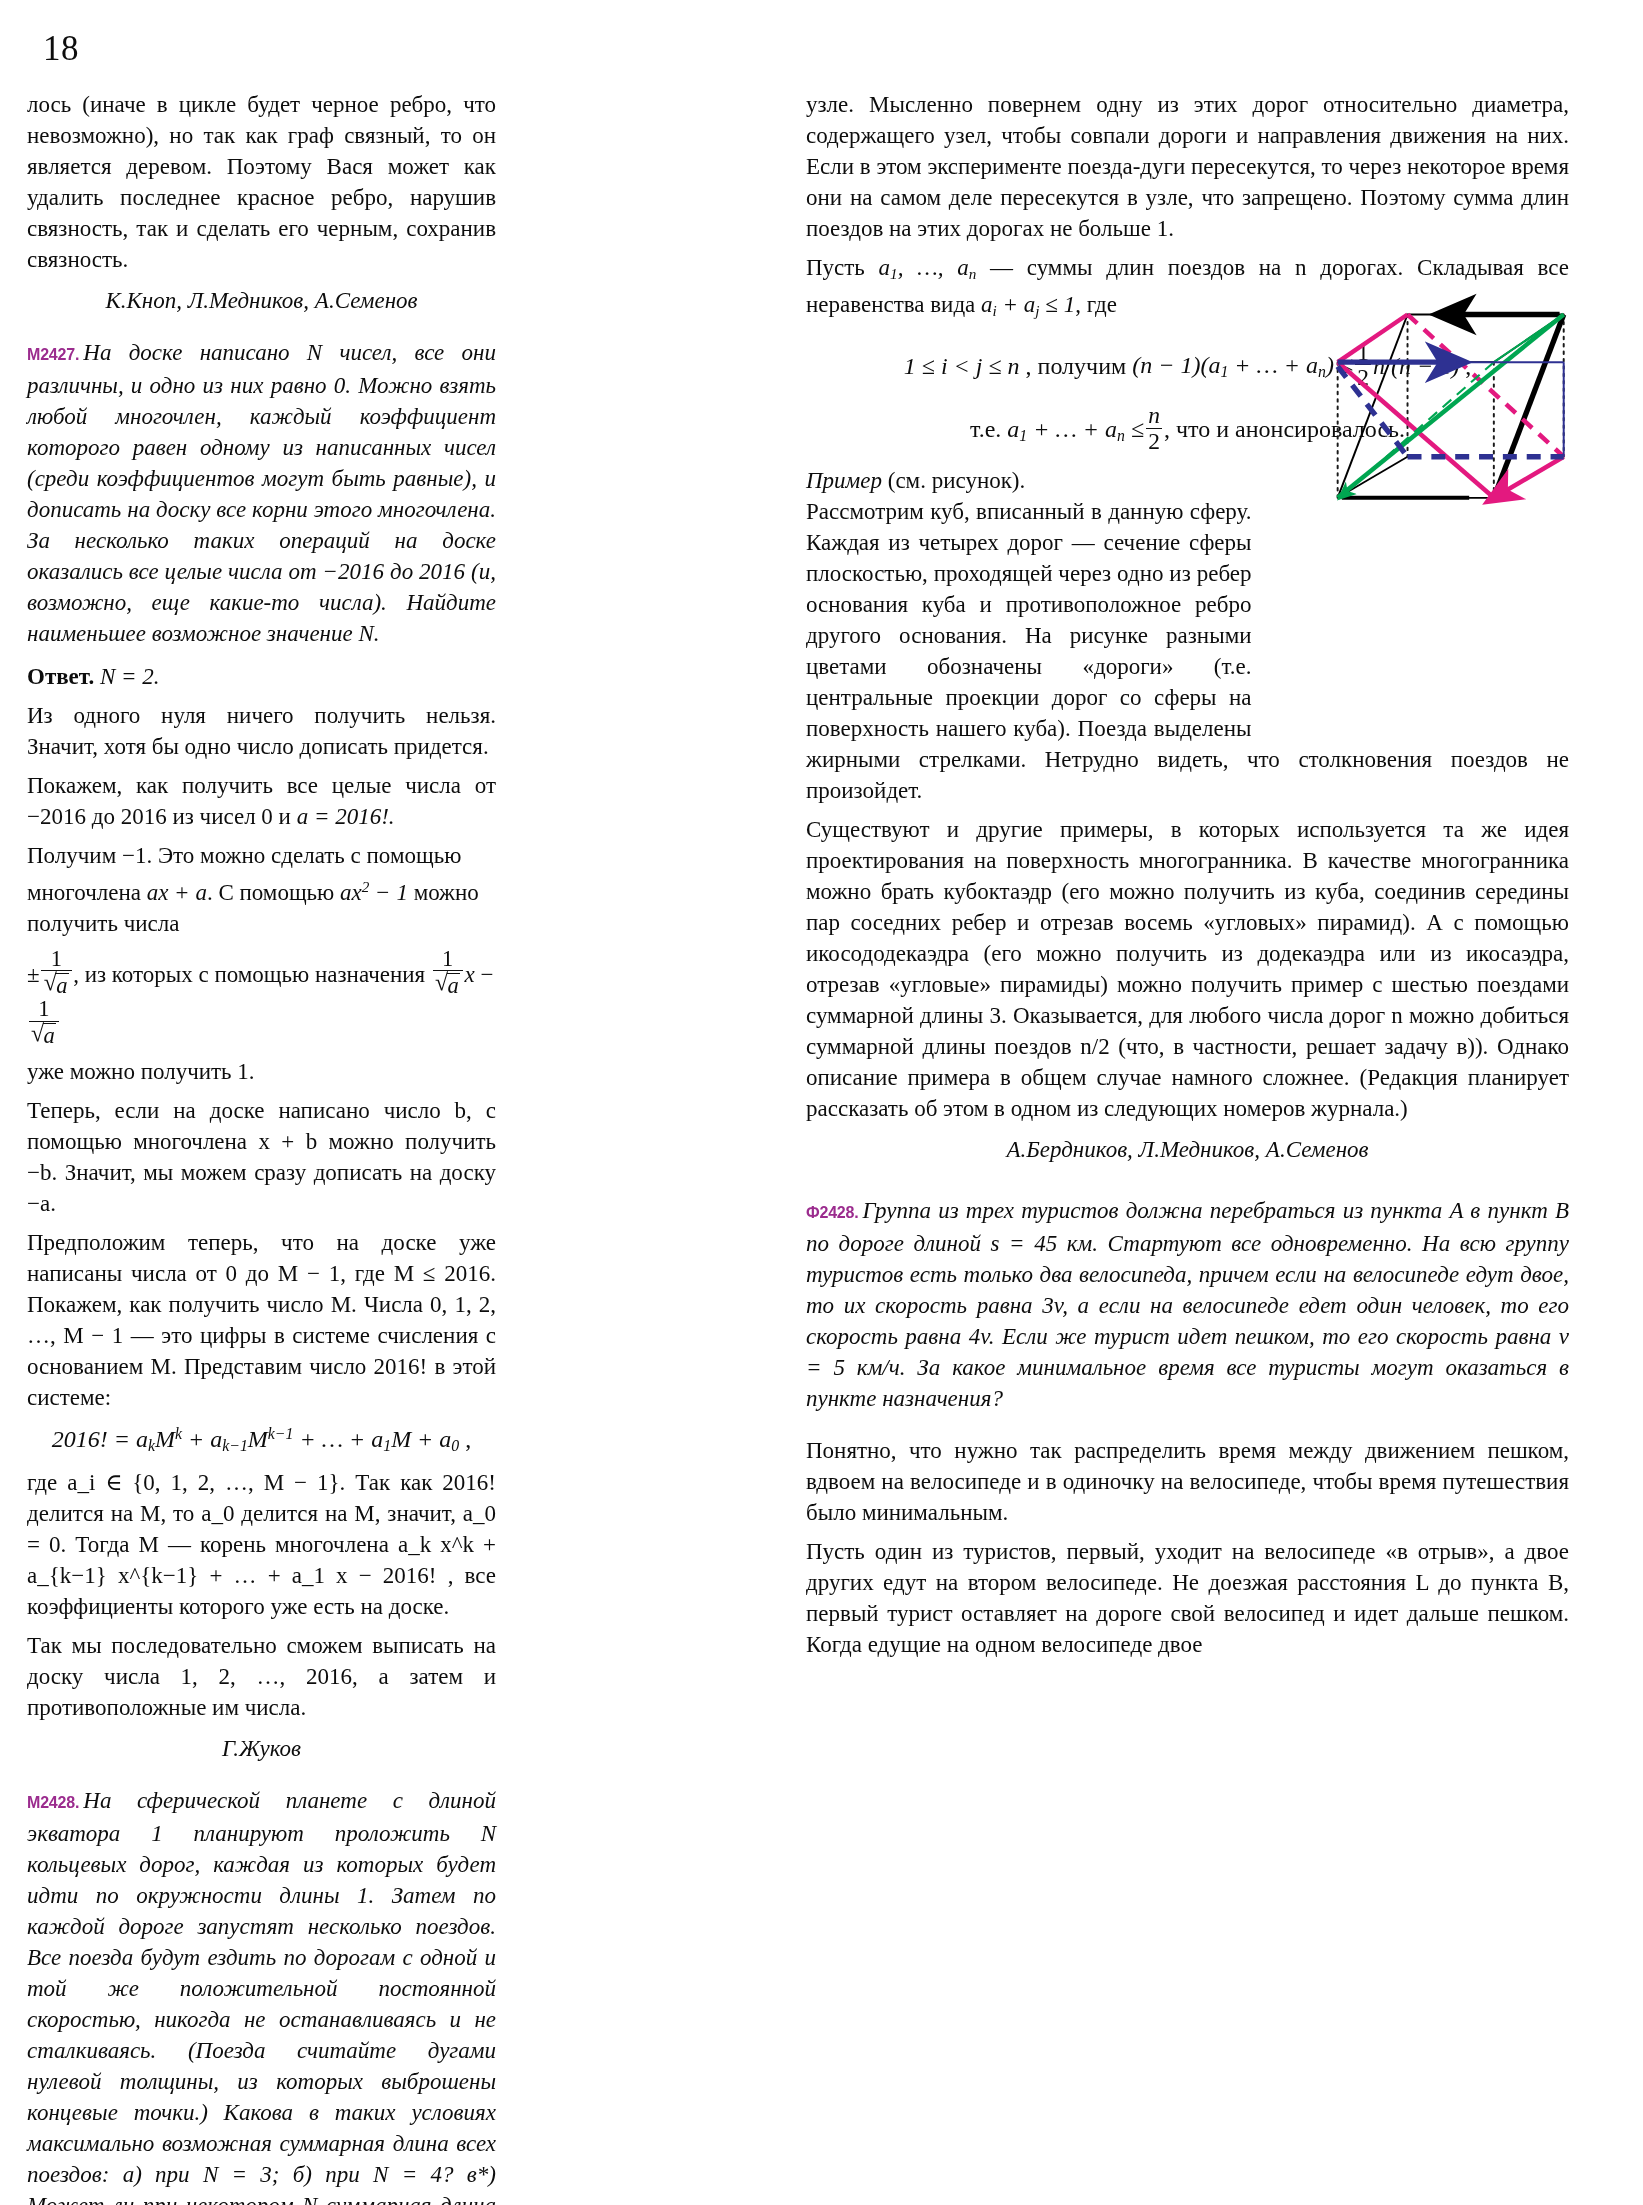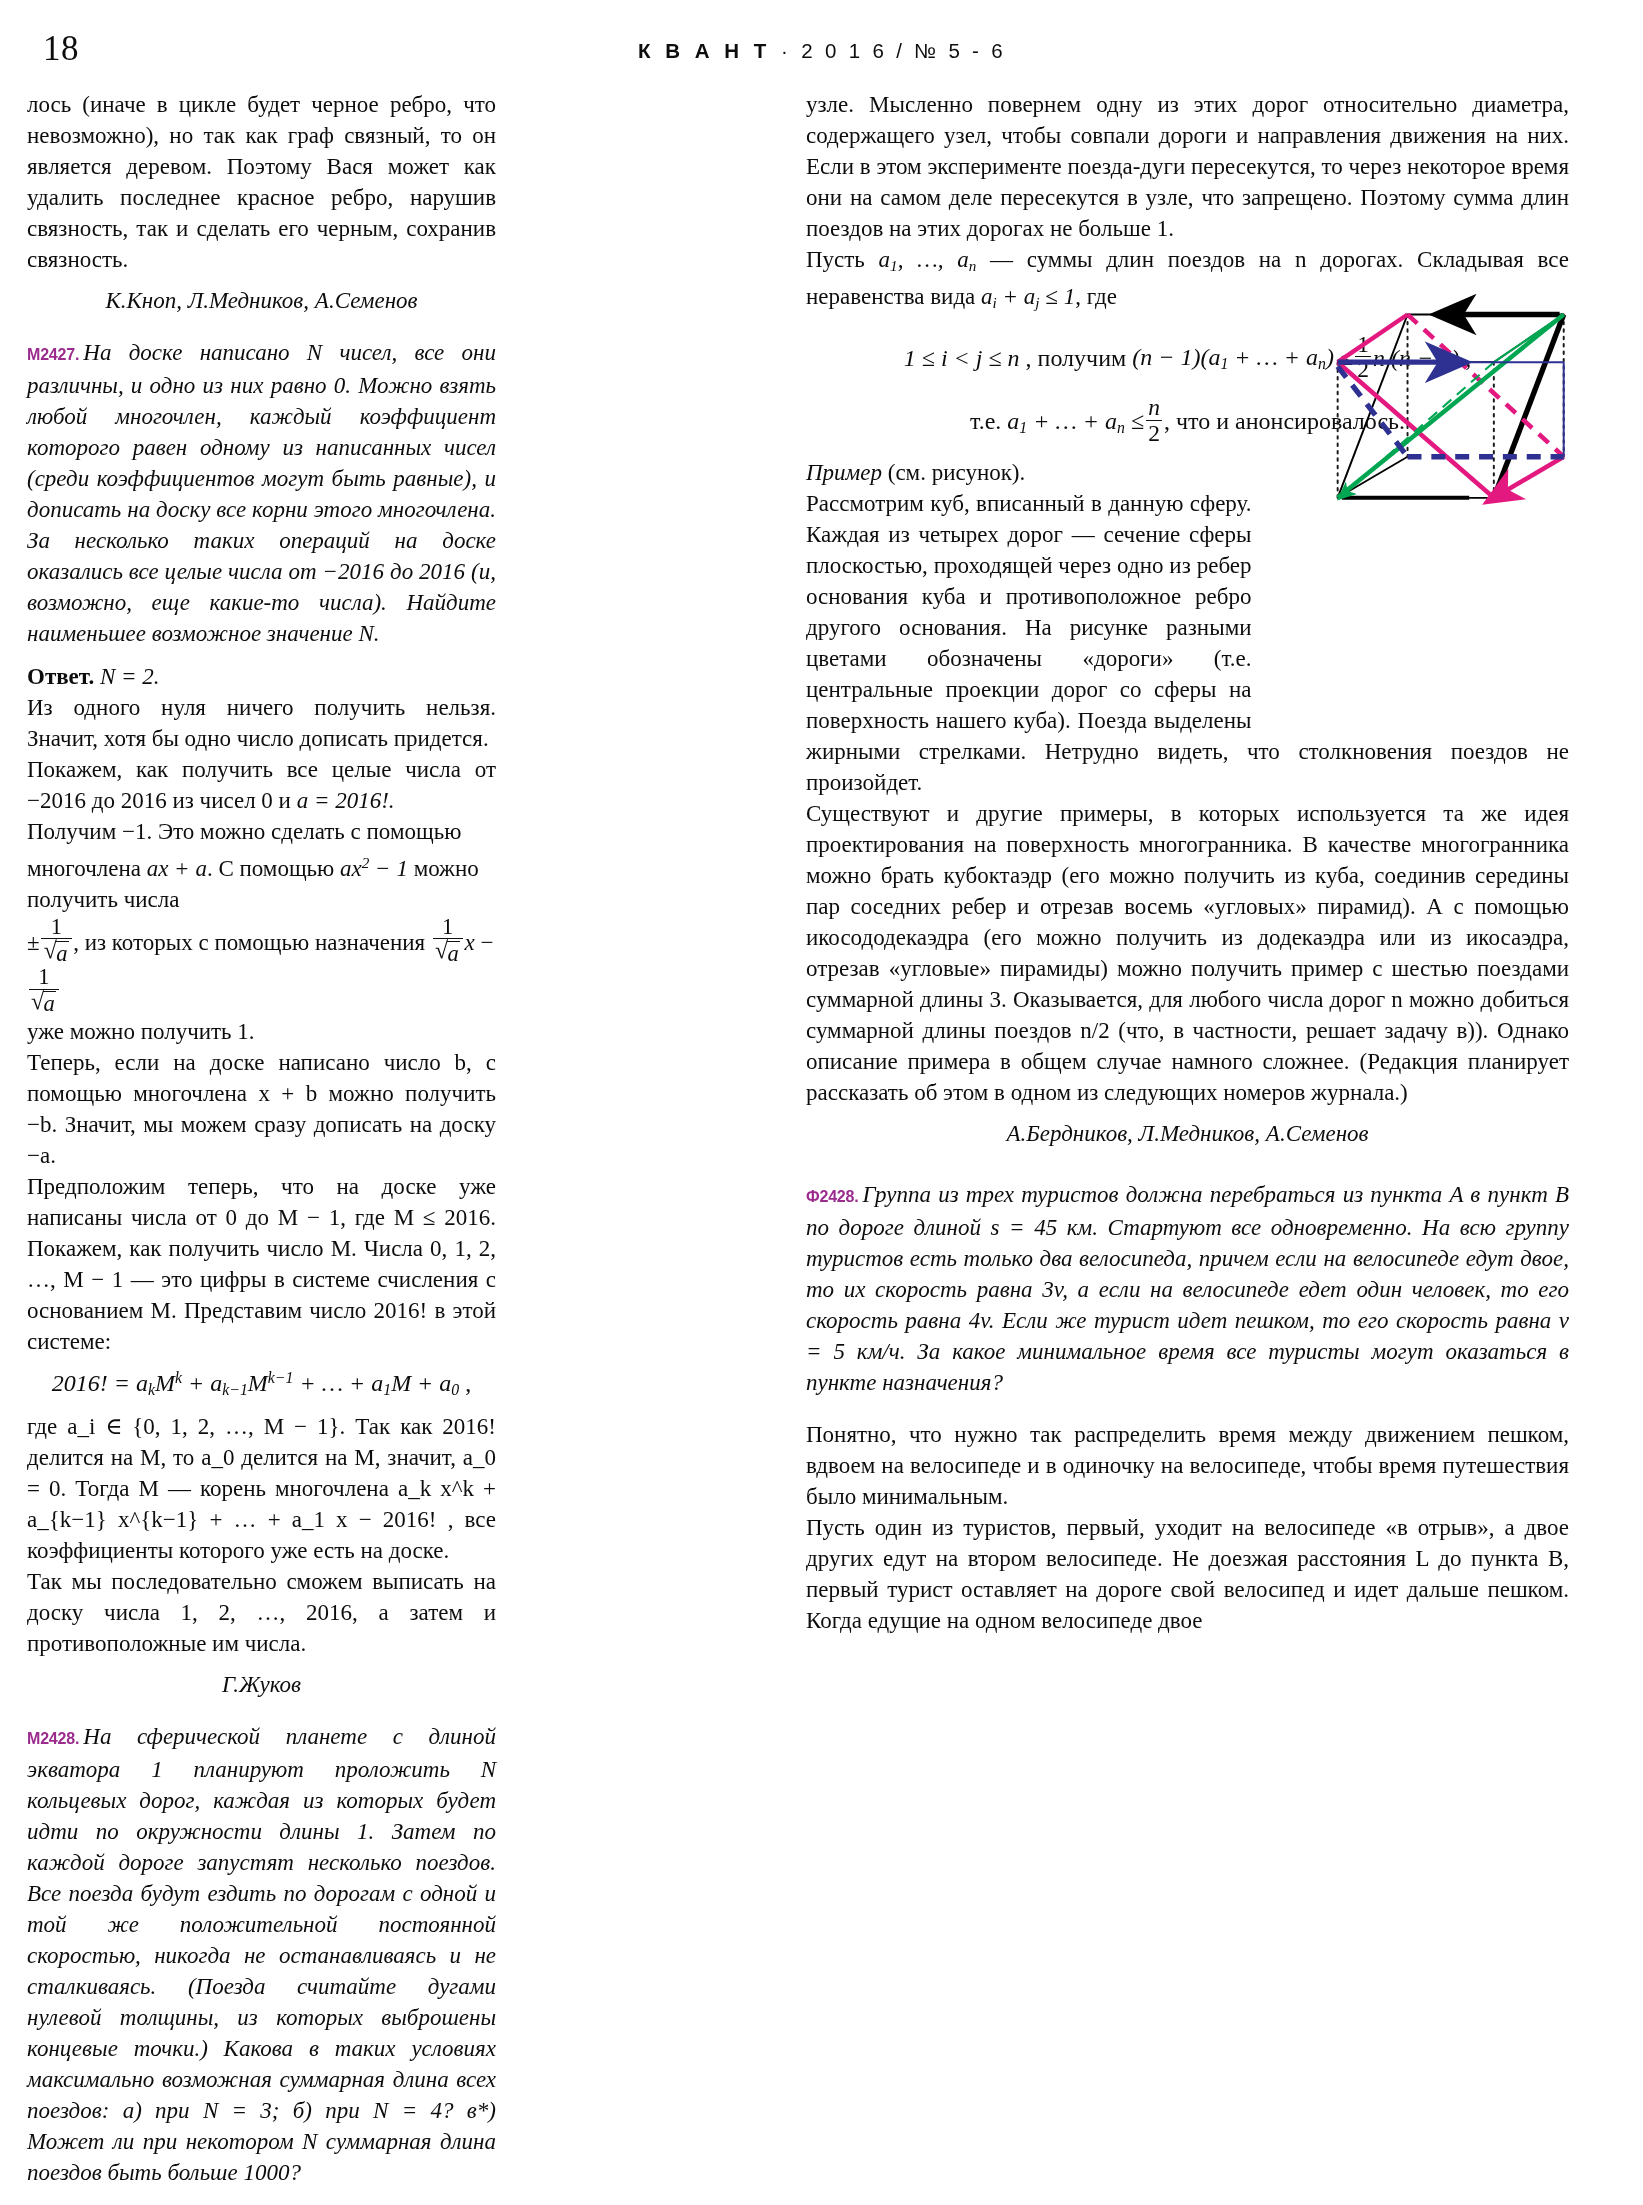--- a/index.html
+++ b/index.html
@@ -65,21 +65,21 @@
     text-justify: inter-word;
     hyphens: manual;
   }
   .col-left  { left: 27px; }
   .col-right { left: 806px; width: 763px; }
 
   p {
     margin: 0;
     text-indent: 0;
   }
-  p + p { margin-top: 0; }
+  p + p { margin-top: 8px; }
 
   .gap-s { height: 11.5px; }
   .gap-m { height: 21.4px; }
   .gap-l { height: 30px; }
 
   .attrib {
     text-align: center;
     font-style: italic;
     margin-top: 10px;
   }
@@ -168,25 +168,20 @@
     margin: 1.6px 0 1.6px 11.5px;
   }
 </style>
 </head>
 <body>
 
 <div class="page">
 
   <div class="runhead">
     <div class="folio">18</div>
-    <div class="runhead-title">
-      <span>К В А Н Т</span>
-      <span class="sep">·</span>
-      <span class="issue">2 0 1 6 / № 5 - 6</span>
-    </div>
   </div>
 
   <div class="col col-left">
 
     <p>лось (иначе в цикле будет черное ребро, что невозможно), но так как граф связный, то он является деревом. Поэтому Вася может как удалить последнее красное ребро, нарушив связность, так и сделать его черным, сохранив связность.</p>
 
     <p class="attrib">К.Кноп, Л.Медников, А.Семенов</p>
 
     <div class="gap-m"></div>
 

